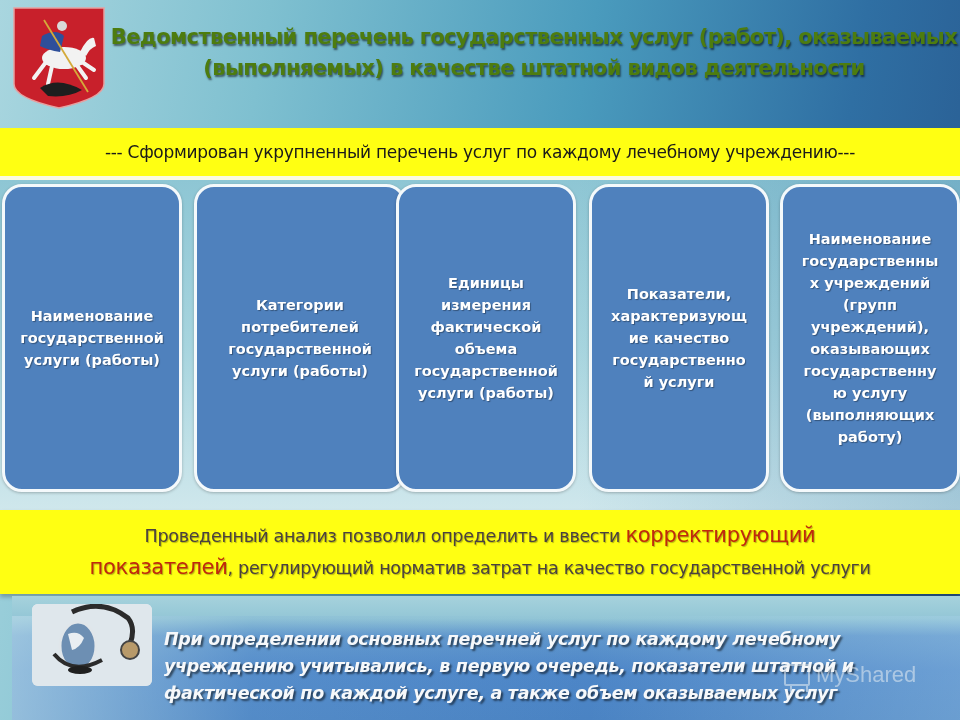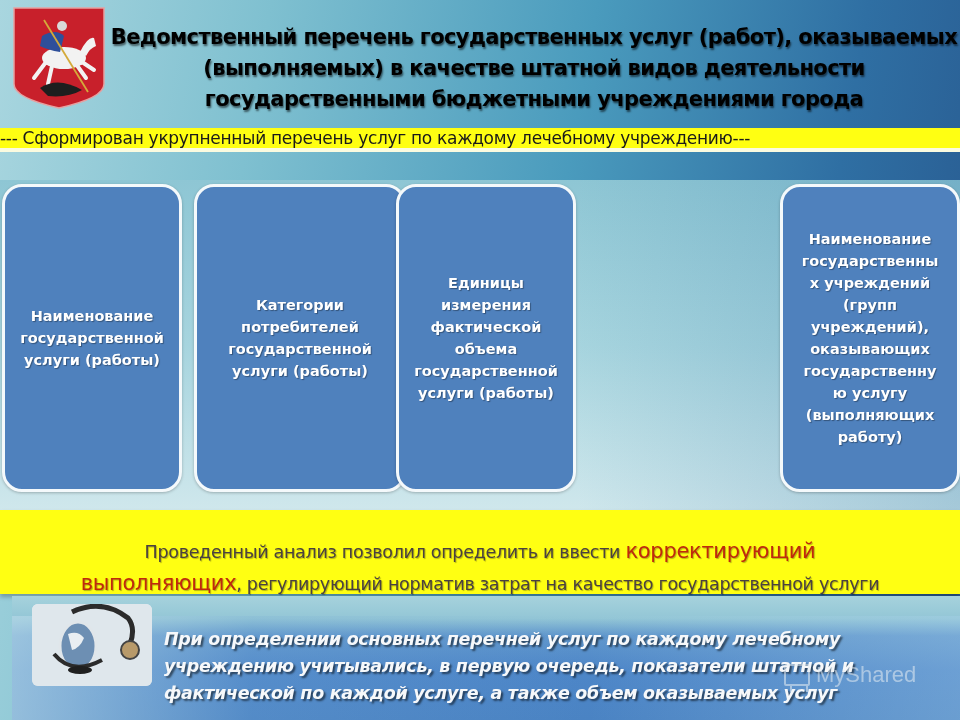--- a/index.html
+++ b/index.html
@@ -18,33 +18,33 @@
       background: linear-gradient(90deg, rgba(255,255,255,0.0) 0%, rgba(255,255,255,0.0) 60%, rgba(40,110,160,0.25) 100%);
     }
     
     .coat {
       position: absolute; left: 12px; top: 6px; width: 94px; height: 104px;
     }
     .coat svg { width: 100%; height: 100%; display: block; }
     .title {
       position: absolute; left: 108px; top: 22px; width: 852px;
       text-align: center;
-      color: #000000;
+      color: #4d7c0f;
       font-family: "DejaVu Sans", sans-serif;
       font-weight: bold;
       font-size: 21px;
       line-height: 31px;
       letter-spacing: -0.6px;
       text-shadow: 1px 2px 2px rgba(0,0,0,0.55);
     }
     .banner-top {
-      position: absolute; left: 0; top: 128px; width: 960px; height: 24px;
+      position: absolute; left: 0; top: 128px; width: 960px; height: 52px;
       background: #ffff12;
       border-bottom: 4px solid #fbfbe0;
-      display: flex; align-items: center; 
+      display: flex; align-items: center; justify-content: center;
       font-family: "DejaVu Sans", sans-serif;
       font-size: 17px; color: #1a1a1a; letter-spacing: -0.3px;
     }
     .cards {
       position: absolute; left: 0; top: 184px; width: 960px; height: 308px;
     }
     .card {
       position: absolute; top: 0; height: 308px; width: 180px;
       background: #4f81bd;
       border: 3px solid #f4f9fb;
@@ -67,21 +67,21 @@
     .card.c4 { left: 589px; }
     .card.c5 { left: 780px; }
     .banner-mid {
       position: absolute; left: 0; top: 510px; width: 960px; height: 84px;
       background: #ffff12;
       box-shadow: 0 3px 4px rgba(0,0,0,0.25);
       text-align: center;
       font-family: "DejaVu Sans", sans-serif;
       font-size: 17.5px;
       line-height: 31px;
-      padding-top: 26px;
+      padding-top: 10px;
       color: #4a4140;
       letter-spacing: -0.3px;
       text-shadow: 1px 1px 1px rgba(0,0,0,0.3);
     }
     .banner-mid .accent { color: #c0290d; font-size: 21px; }
     .bottom-panel {
       position: absolute; left: 12px; top: 596px; width: 960px; height: 124px;
       background: linear-gradient(180deg, #a6d2dc 0%, #93c6d6 18%, #5f96cc 32%, #4d86c8 60%, #4a83c3 100%);
     }
     .bottom-panel::before {
@@ -144,56 +144,60 @@
 
     <line x1="32" y1="14" x2="76" y2="86" stroke="#d4aa3a" stroke-width="1.8"></line>
 
     <path d="M28 82 Q46 70 70 84 Q56 92 36 90 Z" fill="#1e1e1e"></path>
   </svg>
 </div>
 
 <div class="title">
   <div>Ведомственный перечень государственных услуг (работ), оказываемых</div>
   <div>(выполняемых) в качестве штатной видов деятельности</div>
-  <div>государственными бюджетными учреждениями города</div>
 </div>
 
 <div class="banner-top">
   <span>--- Сформирован укрупненный  перечень услуг по каждому лечебному учреждению---</span>
 </div>
 
 <div class="cards">
   <div class="card c1">Наименование
 государственной
 услуги (работы)</div>
   <div class="card c2">Категории
 потребителей
 государственной
 услуги (работы)</div>
   <div class="card c3">Единицы
 измерения
 фактической
 объема
 государственной
 услуги (работы)</div>
+  <div class="card c4">Показатели,
+характеризующ
+ие качество
+государственно
+й услуги</div>
   <div class="card c5">Наименование
 государственны
 х учреждений
 (групп
 учреждений),
 оказывающих
 государственну
 ю услугу
 (выполняющих
 работу)</div>
 </div>
 
 <div class="banner-mid">
   <span>Проведенный анализ позволил определить и ввести </span><span class="accent">корректирующий</span><br>
-  <span class="accent">выполняющих</span><span>, регулирующий норматив затрат на качество государственной услуги</span>
+  <span class="accent">показателей</span><span>, регулирующий норматив затрат на качество государственной услуги</span>
 </div>
 
 <div class="bottom-panel">
   <div class="photo">
     <svg viewBox="0 0 120 82">
       <rect width="120" height="82" fill="#dfe7ec"></rect>
       <path d="M40 8 Q70 -6 96 14 Q104 24 98 40" stroke="#2b2b2b" stroke-width="5" fill="none"></path>
       <circle cx="98" cy="46" r="9" fill="#b89a6a" stroke="#444" stroke-width="2"></circle>
       <ellipse cx="46" cy="42" rx="18" ry="24" fill="#6d8fb3" stroke="#e0e6ea" stroke-width="3"></ellipse>
       <path d="M36 30 Q46 26 52 34 Q48 44 40 46 Z" fill="#e9eef2"></path>

